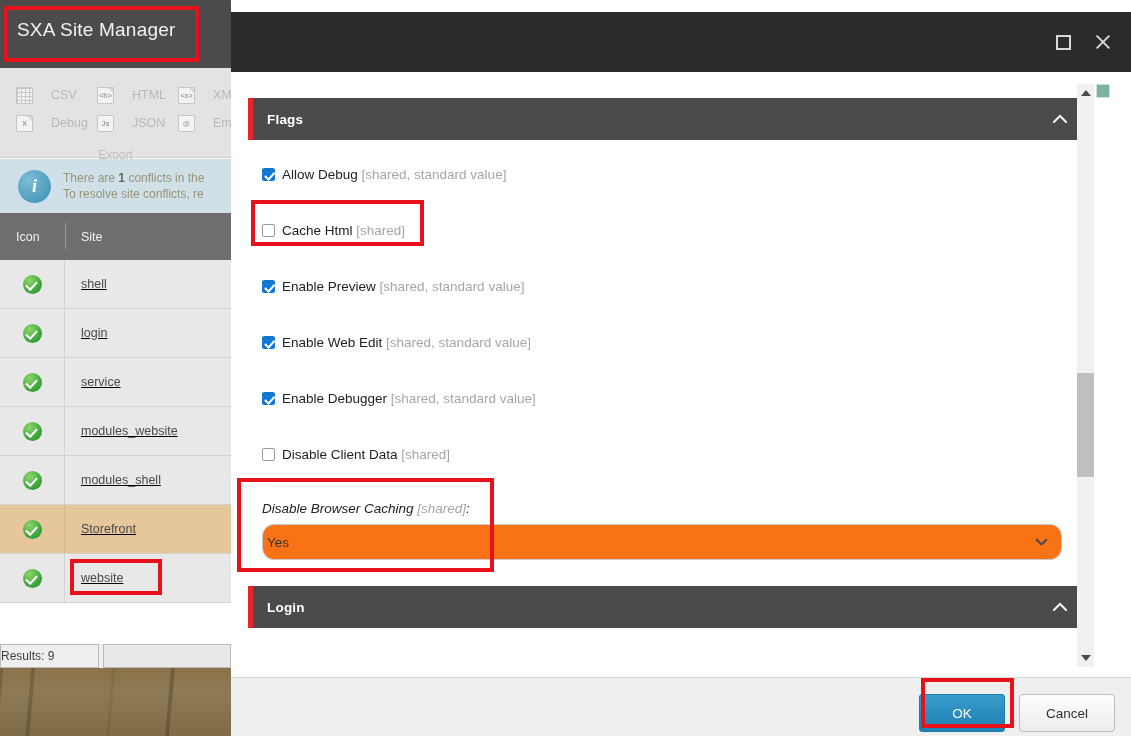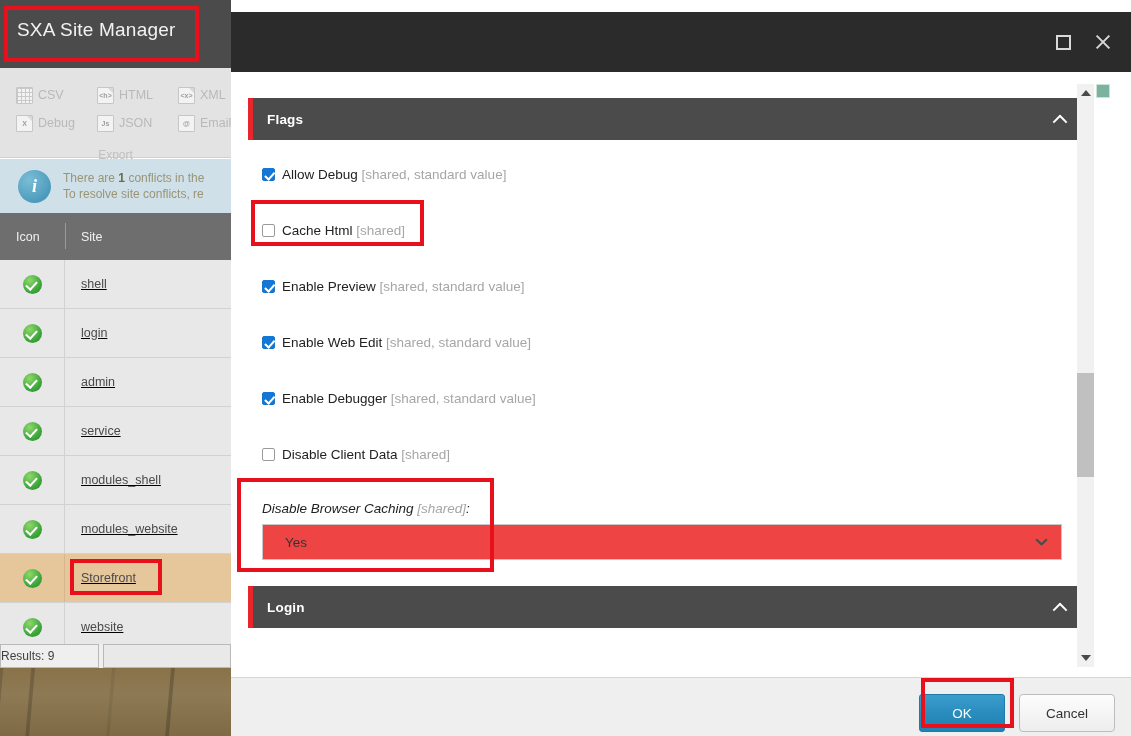--- a/index.html
+++ b/index.html
@@ -37,21 +37,21 @@
   }
   #ribbon {
     position: absolute; left: 0; top: 68px; width: 231px; height: 90px;
     background: #e3e3e3; border-bottom: 1px solid #cfcfcf;
   }
   .exp-grid {
     position: absolute; left: 16px; top: 14px;
     display: grid; grid-template-columns: 81px 81px 81px; grid-auto-rows: 26px;
     column-gap: 0; row-gap: 2px;
   }
-  .exp-item { display: flex; align-items: center; gap: 5px; color: #b9b9b9; font-size: 12.5px; }
+  .exp-item { display: flex; align-items: center; gap: 18px; color: #b9b9b9; font-size: 12.5px; }
   .exp-ico {
     width: 17px; height: 17px; flex: none;
     border: 1px solid #c6c6c6; background: #f3f3f3; border-radius: 1px;
     position: relative; display: flex; align-items: center; justify-content: center;
     font-size: 7px; color: #9d9d9d; font-weight: bold; overflow: hidden;
   }
   .exp-ico.doc::after {
     content: ""; position: absolute; right: 0; top: 0;
     border-left: 5px solid transparent; border-top: 5px solid #d8d8d8;
   }
@@ -171,23 +171,23 @@
     content: ""; position: absolute; left: 4px; top: 1px;
     width: 3.5px; height: 7.5px; border: solid #fff; border-width: 0 2px 2px 0;
     transform: rotate(42deg);
   }
   .cb-label { font-size: 13.5px; color: #222; white-space: nowrap; text-align: right; }
   .cb-label .muted { color: #a6a6a6; }
 
   .sel-label { font-size: 13.5px; color: #222; font-style: italic; }
   .sel-label .muted { color: #a6a6a6; }
   .selectbox {
-    margin-top: 8px; height: 36px; width: 800px; background: #ef4444;
-    border: 1px solid #c8c8c8; border-radius: 0; position: relative;
-    display: flex; align-items: center; padding-left: 22px;
+    margin-top: 8px; height: 36px; width: 800px; background: #f97316;
+    border: 1px solid #c8c8c8; border-radius: 12px; position: relative;
+    display: flex; align-items: center; padding-left: 4px;
     font-size: 13.5px; color: #333;
   }
   .selectbox .chev {
     position: absolute; right: 15px; top: 14px; width: 11px; height: 11px;
   }
   .selectbox .chev::before, .selectbox .chev::after {
     content: ""; position: absolute; top: 2px; width: 8px; height: 2px; background: #4a4a4a;
   }
   .selectbox .chev::before { left: 0; transform: rotate(45deg); }
   .selectbox .chev::after  { left: 5px; transform: rotate(-45deg); }
@@ -299,39 +299,33 @@
       <div class="site-row">
         <div class="site-cell-icon">
             <span class="tick"></span>
           </div>
         <div class="site-name">login</div>
       </div>
       <div class="site-row">
         <div class="site-cell-icon">
             <span class="tick"></span>
           </div>
-        <div class="site-name">admin</div>
-      </div>
-      <div class="site-row">
-        <div class="site-cell-icon">
-            <span class="tick"></span>
-          </div>
         <div class="site-name">service</div>
       </div>
       <div class="site-row">
         <div class="site-cell-icon">
             <span class="tick"></span>
           </div>
+        <div class="site-name">modules_website</div>
+      </div>
+      <div class="site-row">
+        <div class="site-cell-icon">
+            <span class="tick"></span>
+          </div>
         <div class="site-name">modules_shell</div>
-      </div>
-      <div class="site-row">
-        <div class="site-cell-icon">
-            <span class="tick"></span>
-          </div>
-        <div class="site-name">modules_website</div>
       </div>
       <div class="site-row selected">
         <div class="site-cell-icon">
             <span class="tick"></span>
           </div>
         <div class="site-name">Storefront</div>
       </div>
       <div class="site-row">
         <div class="site-cell-icon">
             <span class="tick"></span>

